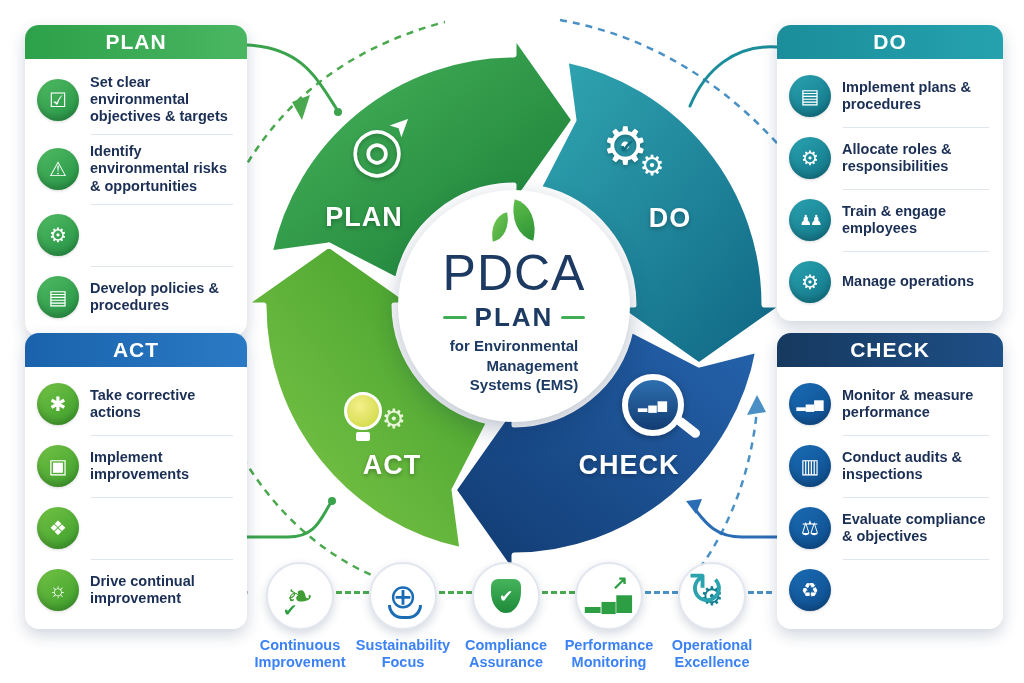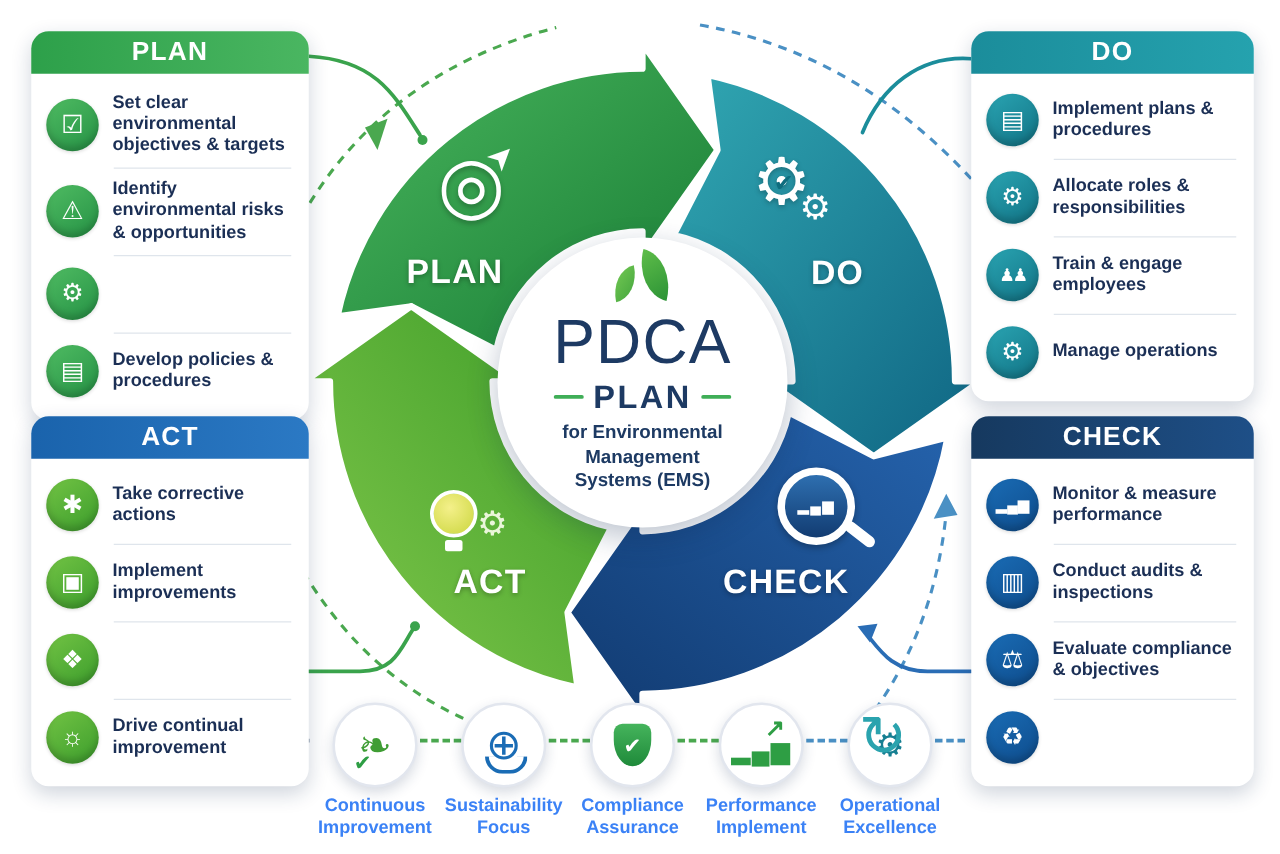--- a/index.html
+++ b/index.html
@@ -37,21 +37,21 @@
   .leaf-a{position:absolute;left:28px;top:2px;width:28px;height:36px;
           background:linear-gradient(135deg,#5ebd49,#2c9336);border-radius:0 100% 0 100%;
           transform:rotate(14deg);}
   .leaf-b{position:absolute;left:8px;top:14px;width:20px;height:26px;
           background:linear-gradient(135deg,#78cc55,#3fa23c);border-radius:100% 0 100% 0;
           transform:rotate(-12deg);}
   .pdca-title{font-size:50px;font-weight:normal;color:#1d3a63;letter-spacing:1px;line-height:1;margin-top:2px;}
   .cycle-row{display:flex;align-items:center;gap:8px;margin-top:6px;}
   .cycle-dash{width:24px;height:3px;background:#3fae57;border-radius:2px;}
   .cycle-title{font-size:26px;font-weight:bold;color:#1d3a63;letter-spacing:2px;line-height:1;}
-  .center-sub{font-size:15px;font-weight:bold;color:#1d3a63;line-height:1.3;text-align:center;margin-top:6px;}
+  .center-sub{font-size:15px;font-weight:bold;color:#1d3a63;line-height:1.3;text-align:right;margin-top:6px;}
 
   
   .panel{position:absolute;width:222px;background:#fff;border-radius:14px;z-index:3;
          box-shadow:0 6px 16px rgba(20,45,85,.20);}
   .panel-header{height:34px;border-radius:14px 14px 0 0;display:flex;align-items:center;
                 justify-content:center;color:#fff;font-weight:bold;font-size:21px;letter-spacing:1px;}
   .panel-plan{left:25px;top:25px;}
   .panel-do{left:777px;top:25px;width:226px;}
   .panel-act{left:25px;top:333px;}
   .panel-check{left:777px;top:333px;width:226px;}
@@ -298,21 +298,21 @@
         <span class="b-shieldcheck">✔</span>
       </div>
     </div>
     <div class="badge-label">Compliance Assurance</div>
   </div>
   <div class="badge" style="left:553px;">
     <div class="badge-circle">
       <span class="b-bars">▂▄▆</span>
       <span class="b-arrow">↗</span>
     </div>
-    <div class="badge-label">Performance Implement</div>
+    <div class="badge-label">Performance Monitoring</div>
   </div>
   <div class="badge" style="left:656px;">
     <div class="badge-circle">
       <span class="b-sync">↻</span>
       <span class="b-gear">⚙</span>
     </div>
     <div class="badge-label">Operational Excellence</div>
   </div>
 
   <div class="dash-link dash-gray" style="left:236px;width:12px;"></div>

